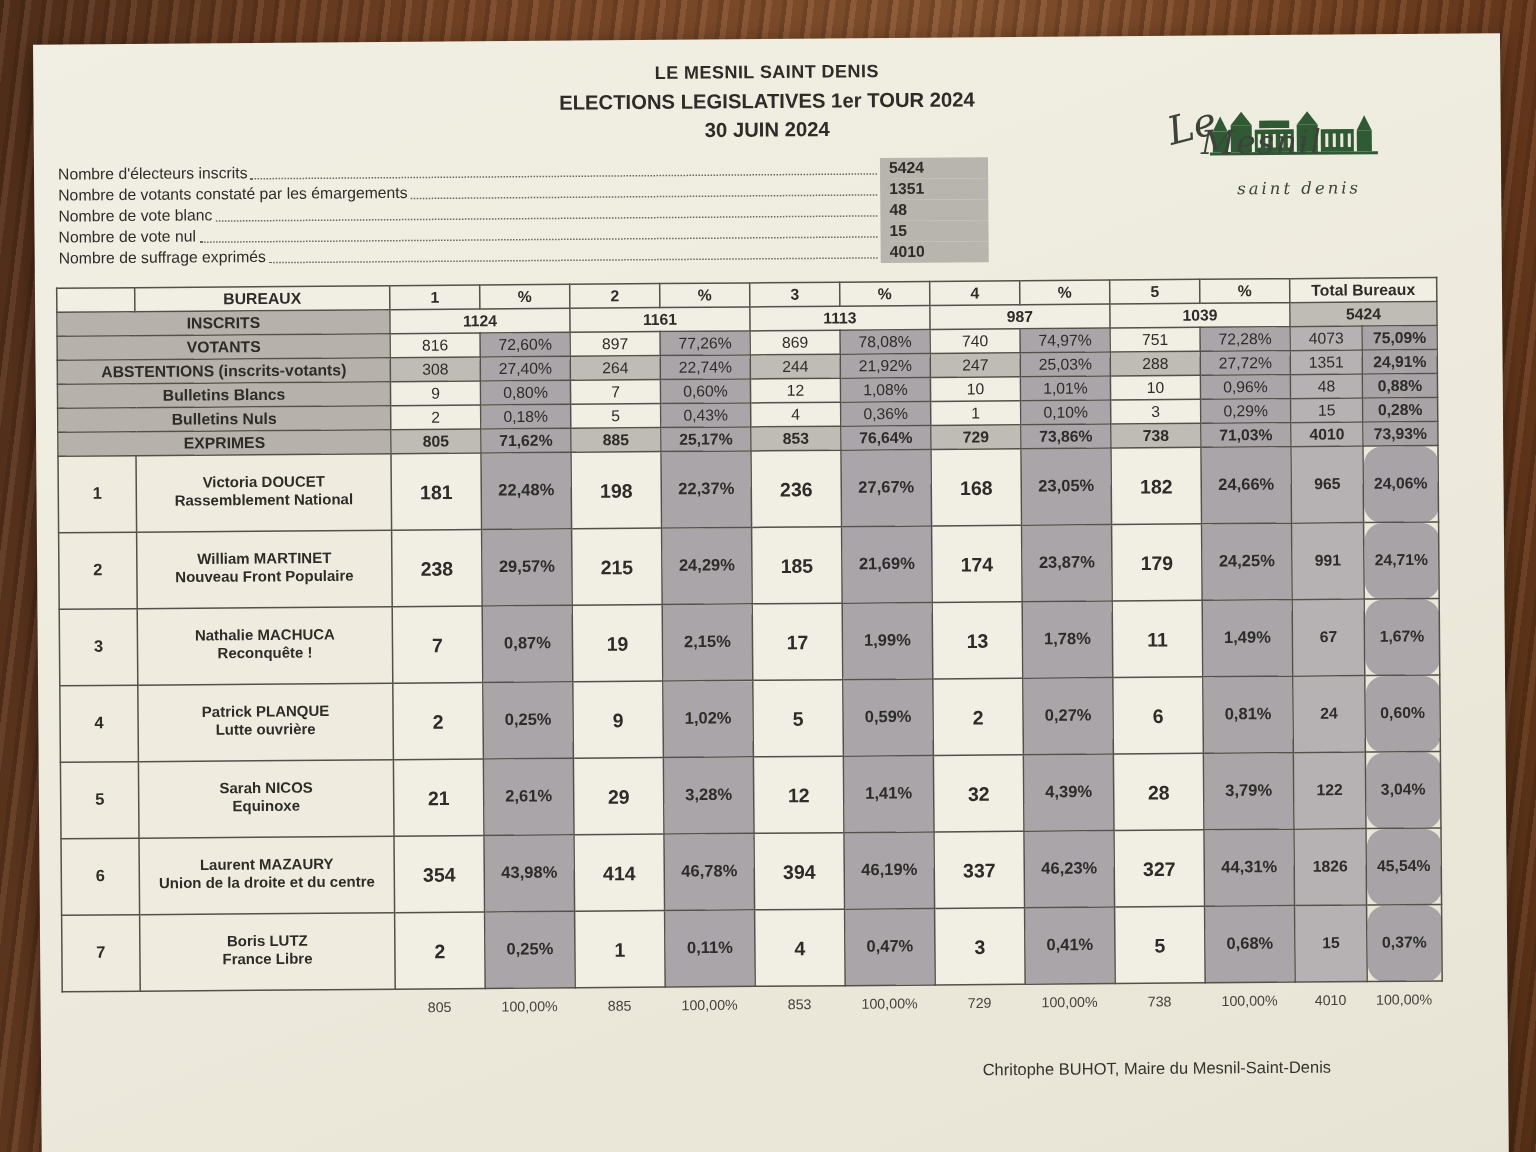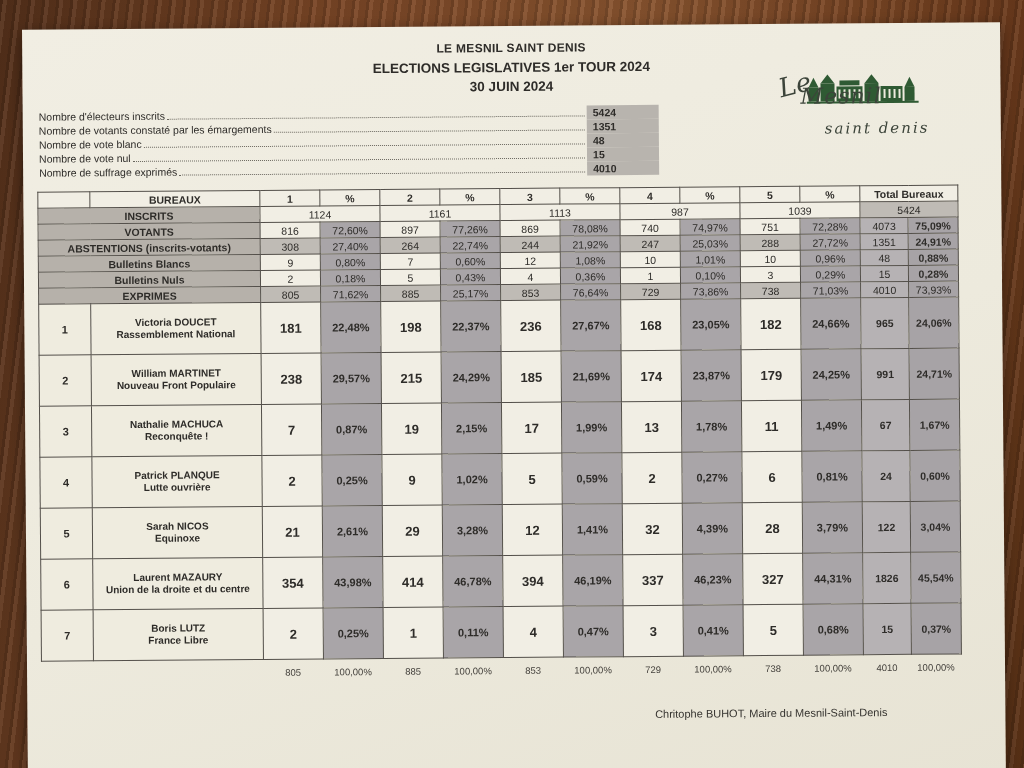--- a/index.html
+++ b/index.html
@@ -21,49 +21,49 @@
   .t1{font-size:12px;font-weight:bold;letter-spacing:.3px;}
   .t2,.t3{font-size:13.5px;font-weight:bold;}
   
   .logo{position:absolute;right:58px;top:46px;width:170px;height:66px;}
   .logo svg{position:absolute;left:34px;top:2px;}
   .logo .le{position:absolute;left:6px;top:0;font-family:"DejaVu Serif",serif;font-style:italic;
     font-size:26px;color:#3c443a;transform:rotate(-14deg);}
   .logo .mesnil{position:absolute;left:28px;top:14px;font-family:"DejaVu Serif",serif;font-style:italic;
     font-size:22px;color:#3c443a;letter-spacing:1px;}
   .logo .sd{position:absolute;left:52px;top:50px;font-family:"DejaVu Serif",serif;font-style:italic;
-    font-size:15px;color:#3c443a;letter-spacing:2px;}
+    font-size:11px;color:#3c443a;letter-spacing:2px;}
   
   .summary{margin:10px 0 0 16px;width:620px;}
   .sline{display:flex;height:14px;align-items:flex-end;font-size:10.5px;}
   .slab{white-space:nowrap;padding-bottom:1px;}
   .sdots{flex:1;border-bottom:1.5px dotted #6a675f;margin:0 2px 3px 2px;}
   .sval{width:66px;background:#b8b4ae;font-size:10.5px;font-weight:bold;
     padding:1px 0 0 6px;height:13px;}
   
   table{border-collapse:collapse;table-layout:fixed;margin:12px 0 0 14px;}
   td{border:1px solid #54504b;text-align:center;font-size:10.5px;padding:0;
     overflow:hidden;white-space:nowrap;}
   tr.hrow td{height:15px;background:#f1eee4;font-weight:bold;}
   td.lbl{background:#b6b1aa;font-weight:bold;}
   td.cnt{background:#f1eee4;}
   td.cntsh{background:#bfbbb5;}
   td.pct{background:#a9a5a8;}
   td.totc{background:#b6b2b4;}
   td.totp{background:#a7a3a6;font-weight:bold;margin-top:32px;}
-  td.b{font-weight:normal;}
+  td.b{font-weight:bold;}
   tr.srow td{height:15px;}
   tr.crow td{height:50px;}
   td.cnum{background:#efecdf;font-weight:bold;font-size:11px;}
   td.cname{background:#efecdf;}
   .nm,.pt{font-weight:bold;font-size:10px;line-height:12px;}
   td.ccnt{background:#f1eee4;font-weight:bold;font-size:13px;}
   td.cpct{background:#a9a5a8;font-weight:bold;font-size:11px;}
   td.ctotc{background:#b6b2b4;font-weight:bold;}
-  td.ctotp{background:#a7a3a6;font-weight:bold;}
+  td.ctotp{background:#a7a3a6;font-weight:bold;border-radius:12px;}
   
   table.ftable{margin-top:5px;}
   table.ftable td{border:none;background:transparent;font-size:9.5px;color:#45423d;height:14px;}
   
   .signature{margin-top:32px;text-align:right;padding-right:118px;font-size:11px;color:#35332f;}
 </style>
 </head>
 <body>
 
 <div class="paper">

